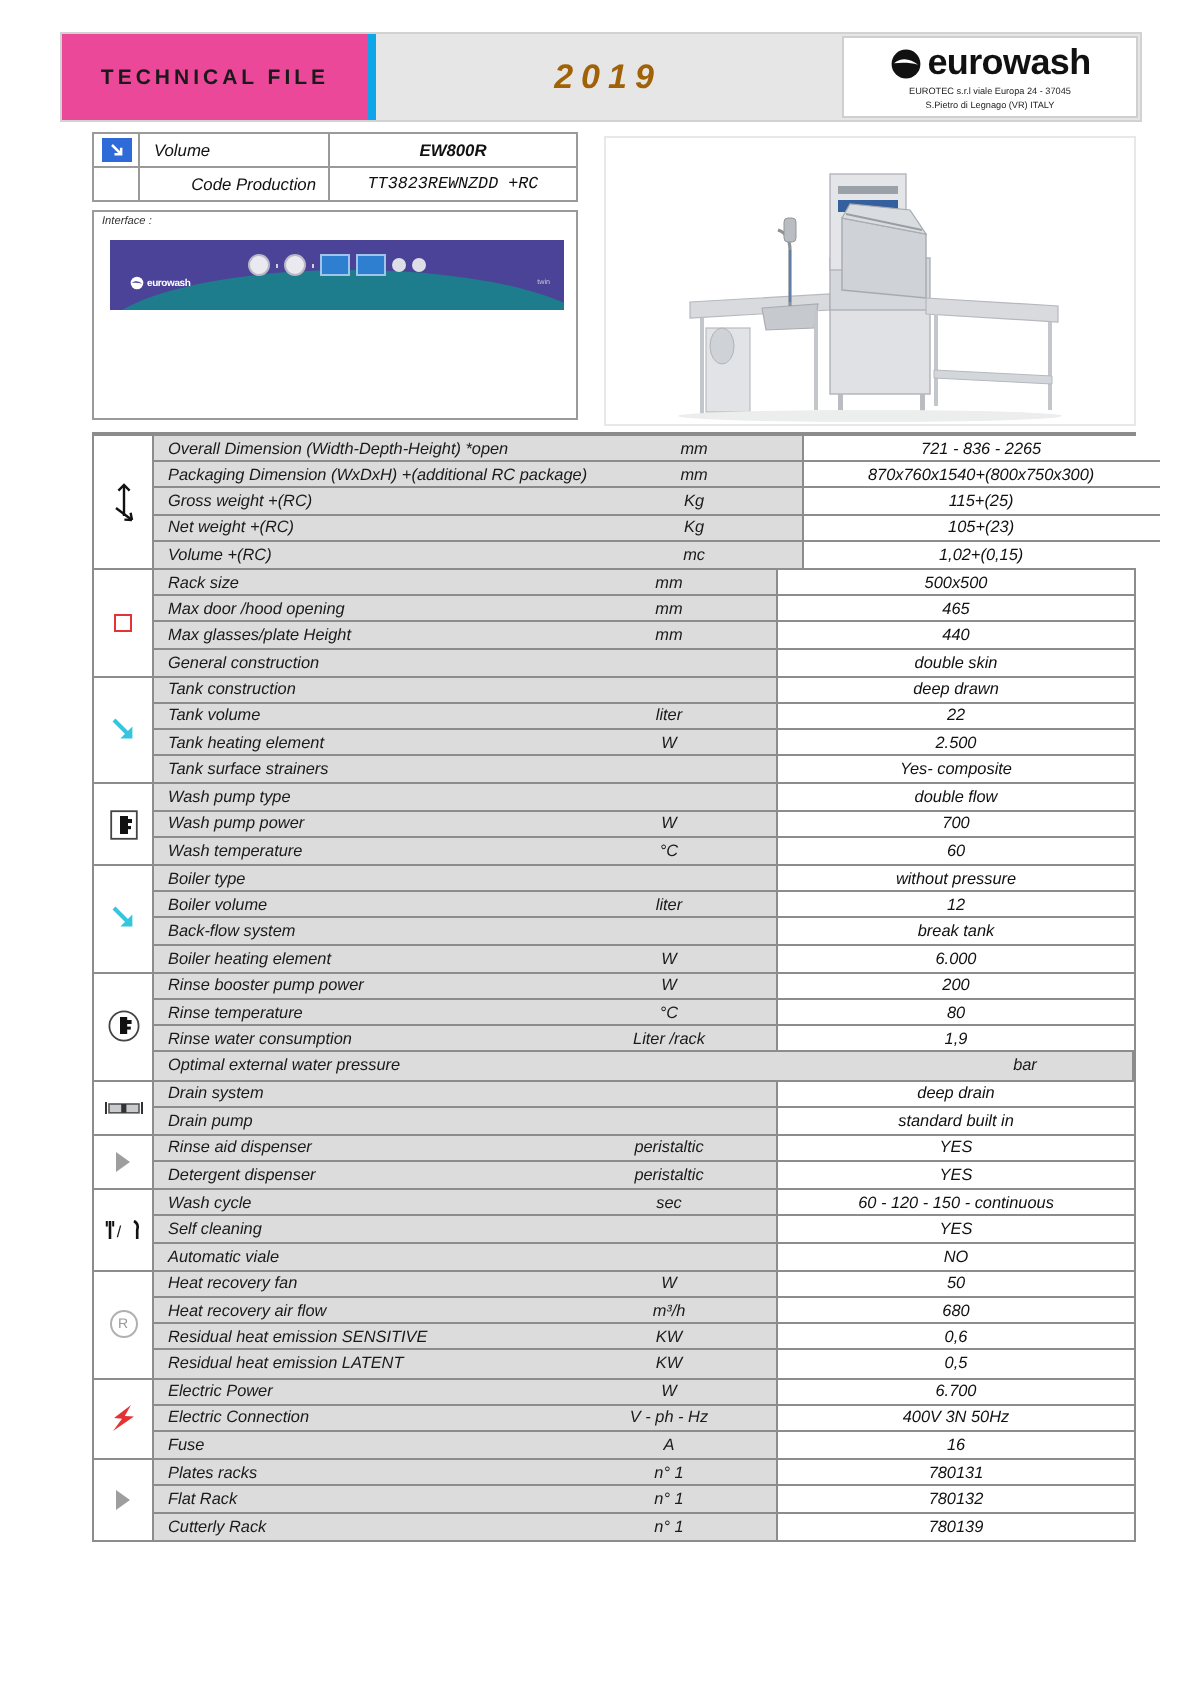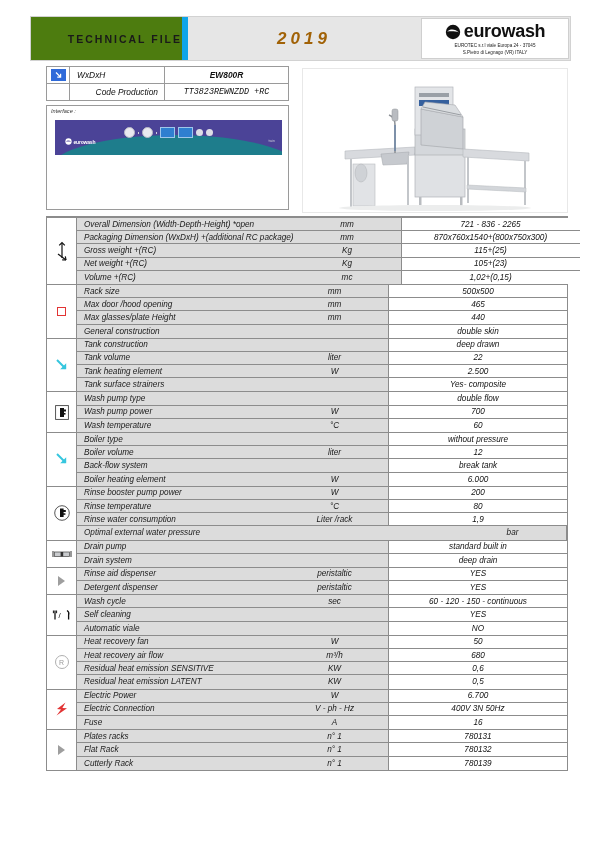--- a/index.html
+++ b/index.html
@@ -11,23 +11,23 @@
   }
   .page{position:relative;width:600px;height:849px;box-sizing:border-box;}
 
   
   .header{
     position:absolute;left:30px;top:16px;width:541px;height:45px;
     background:#e6e6e6;border:1px solid #d2d2d2;box-sizing:border-box;
     display:flex;align-items:stretch;
   }
   .hdr-title-box{
-    width:157px;background:#4d7c0f;
-    display:flex;align-items:center;justify-content:flex-end;
-    border-right:6px solid #0ea5e9;box-sizing:border-box;
+    width:157px;background:#ec4899;
+    display:flex;align-items:center;justify-content:center;
+    border-right:4px solid #0ea5e9;box-sizing:border-box;
   }
   .hdr-title{
     font-size:10.5px;font-weight:bold;letter-spacing:2.0px;color:#1a1a1a;
   }
   .hdr-year-box{flex:1;display:flex;align-items:center;justify-content:center;}
   .hdr-year{
     font-size:17px;font-weight:bold;font-style:italic;color:#a16207;
     letter-spacing:4px;
   }
   .hdr-logo-box{
@@ -167,21 +167,21 @@
 
   <div class="model-table">
     <div class="model-row">
       <div class="mr-icon">
         <span class="blue-sq">
           <svg width="11" height="10" viewBox="0 0 12 12">
               <path d="M3 3 L8.2 8.2 M8.5 4.6 L8.5 8.6 L4.5 8.6" stroke="#fff" stroke-width="1.5" fill="none"></path>
             </svg>
         </span>
       </div>
-      <div class="mr-label">WxDxH</div>
+      <div class="mr-label">Volume</div>
       <div class="mr-value">EW800R</div>
     </div>
     <div class="model-row">
       <div class="mr-icon"></div>
       <div class="mr-label right">Code Production</div>
       <div class="mr-value normal">TT3823REWNZDD  +RC</div>
     </div>
   </div>
 
   <div class="iface-box">
@@ -437,28 +437,28 @@
       <div class="grp">
         <div class="grp-icon">
           <svg width="20" height="12" viewBox="0 0 20 12">
             <path d="M1 3 L1 9 M19 3 L19 9" stroke="#333" stroke-width="1"></path>
             <rect x="2.5" y="4" width="15" height="4.4" fill="#c9cbce" stroke="#555" stroke-width="0.8"></rect>
             <rect x="8.6" y="4" width="2.6" height="4.4" fill="#333"></rect>
           </svg>
         </div>
         <div class="grp-rows">
           <div class="srow">
+            <div class="s-label">Drain system</div>
+            <div class="s-unit"></div>
+            <div class="s-value">deep drain</div>
+          </div>
+          <div class="srow">
             <div class="s-label">Drain pump</div>
             <div class="s-unit"></div>
             <div class="s-value">standard built in</div>
-          </div>
-          <div class="srow">
-            <div class="s-label">Drain system</div>
-            <div class="s-unit"></div>
-            <div class="s-value">deep drain</div>
           </div>
         </div>
       </div>
       <div class="grp">
         <div class="grp-icon">
           <span class="tri"></span>
         </div>
         <div class="grp-rows">
           <div class="srow">
             <div class="s-label">Rinse aid dispenser</div>

